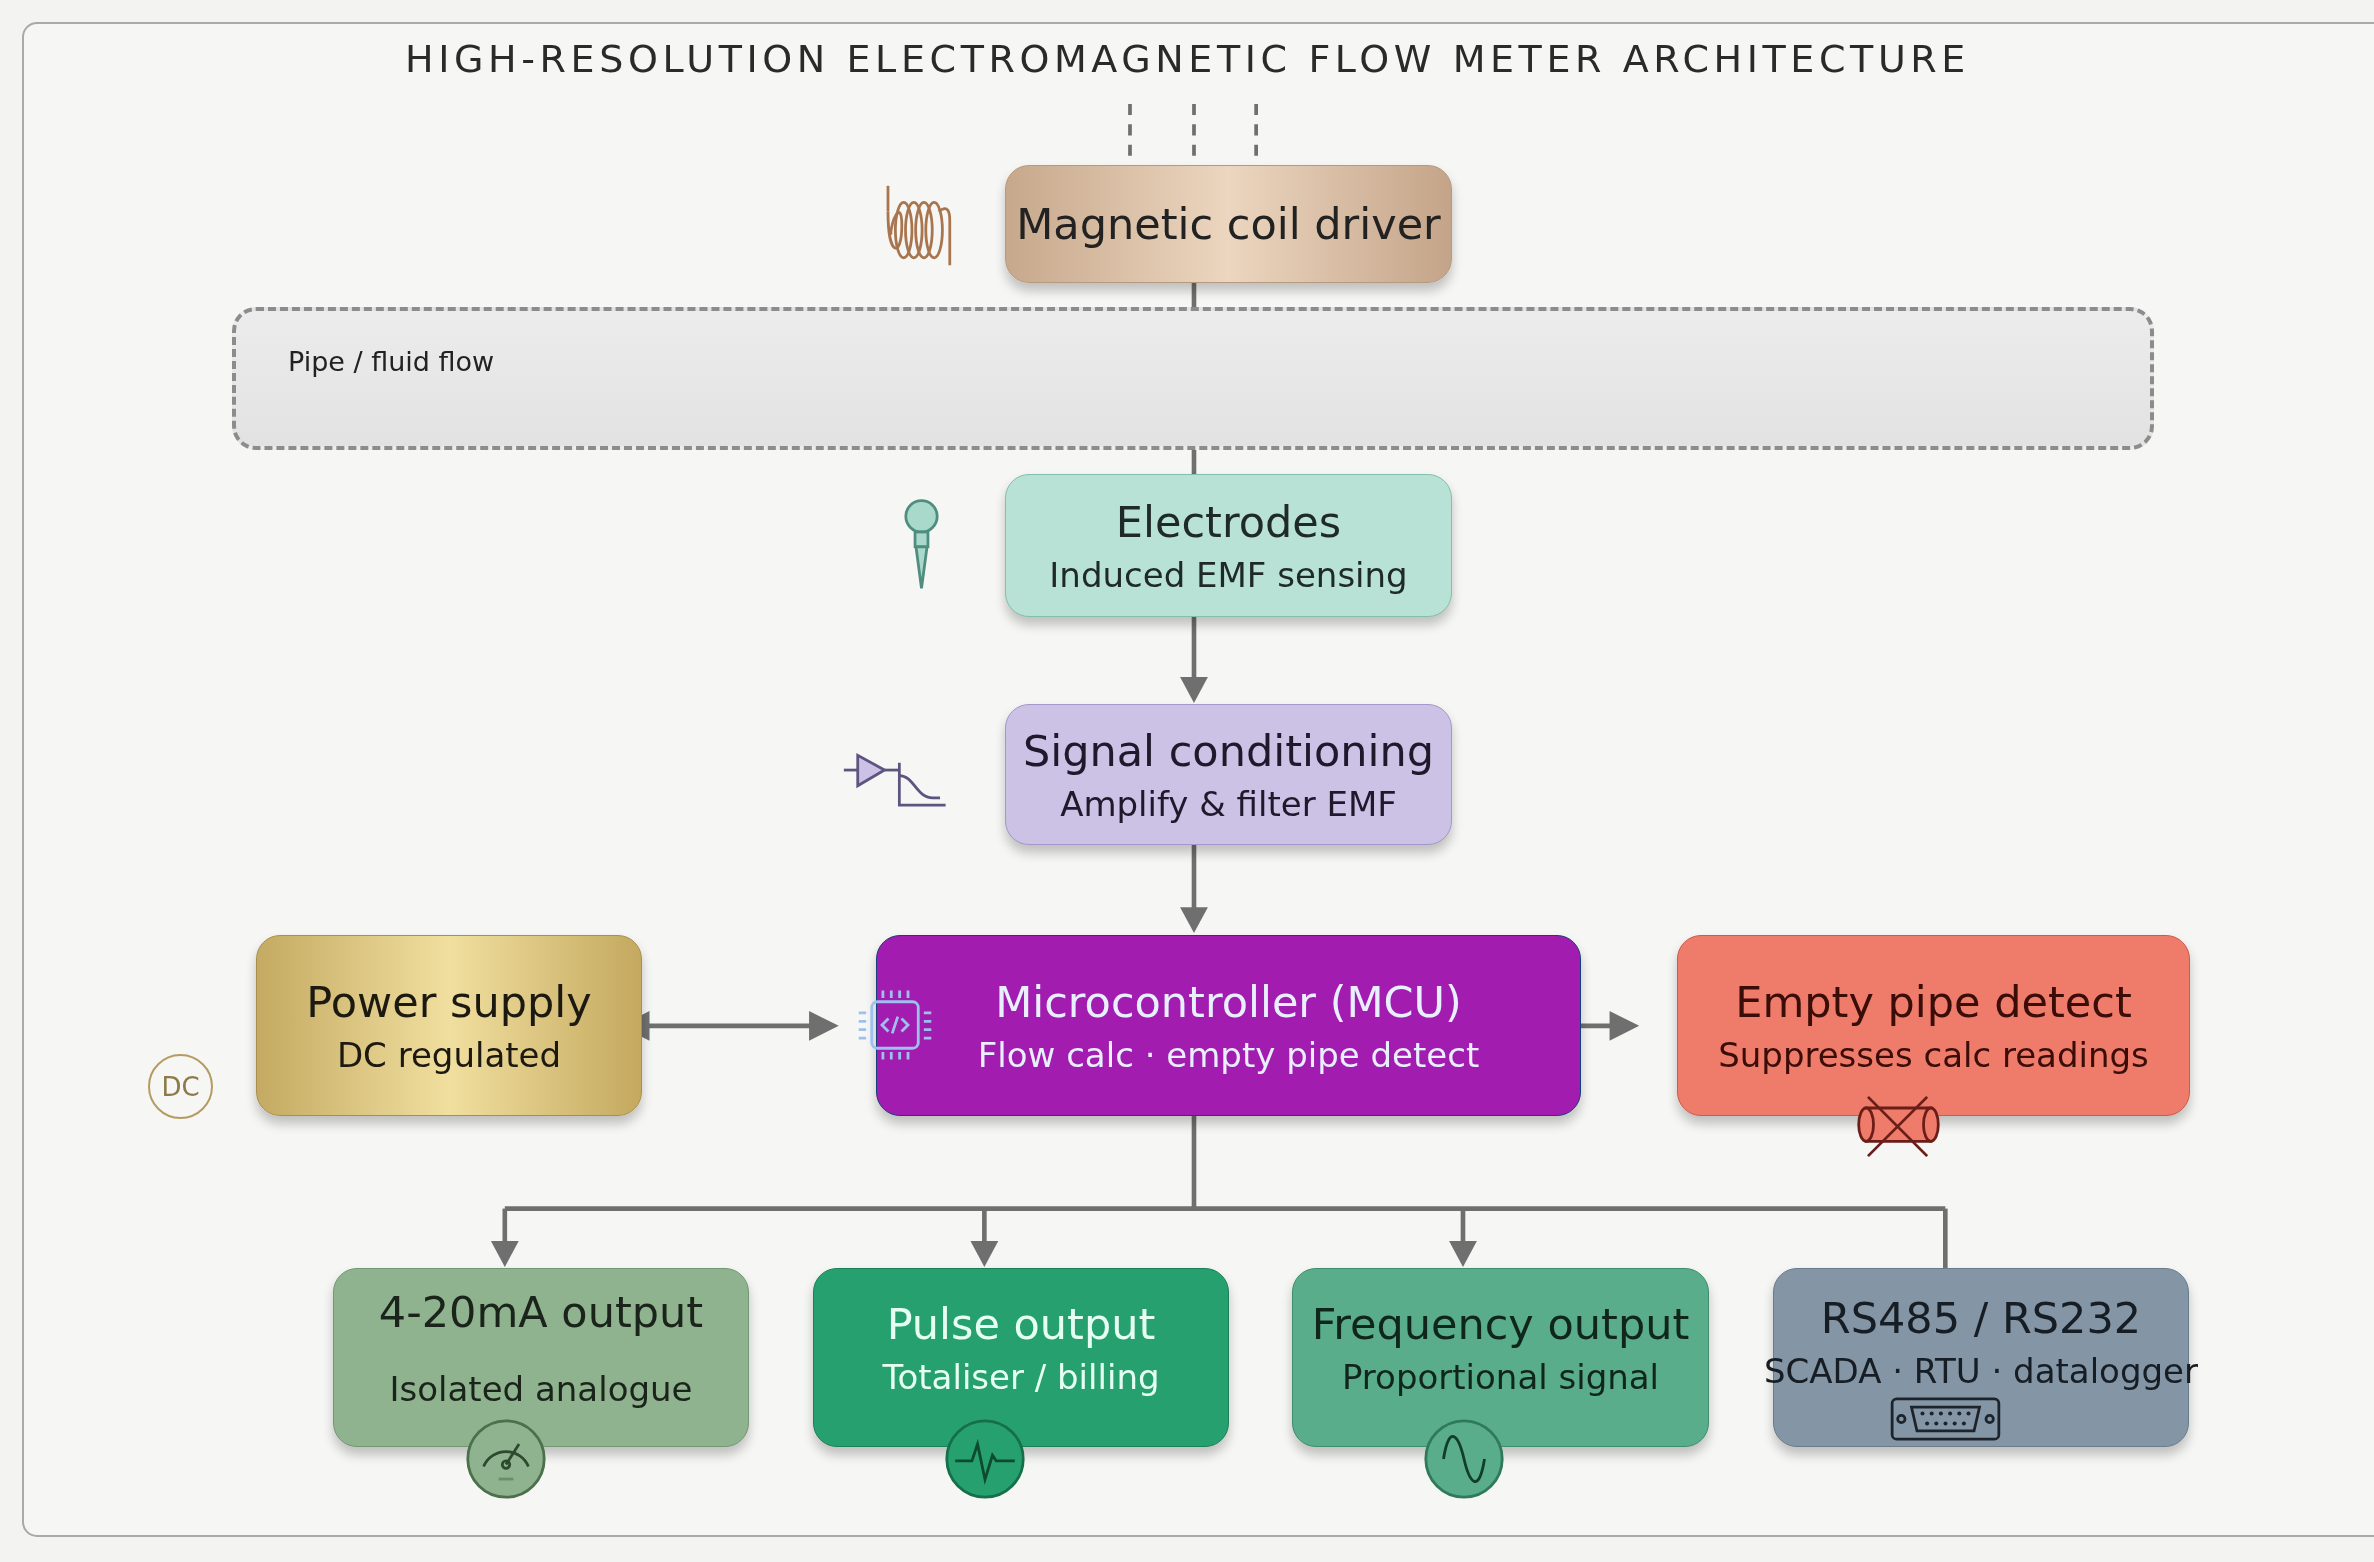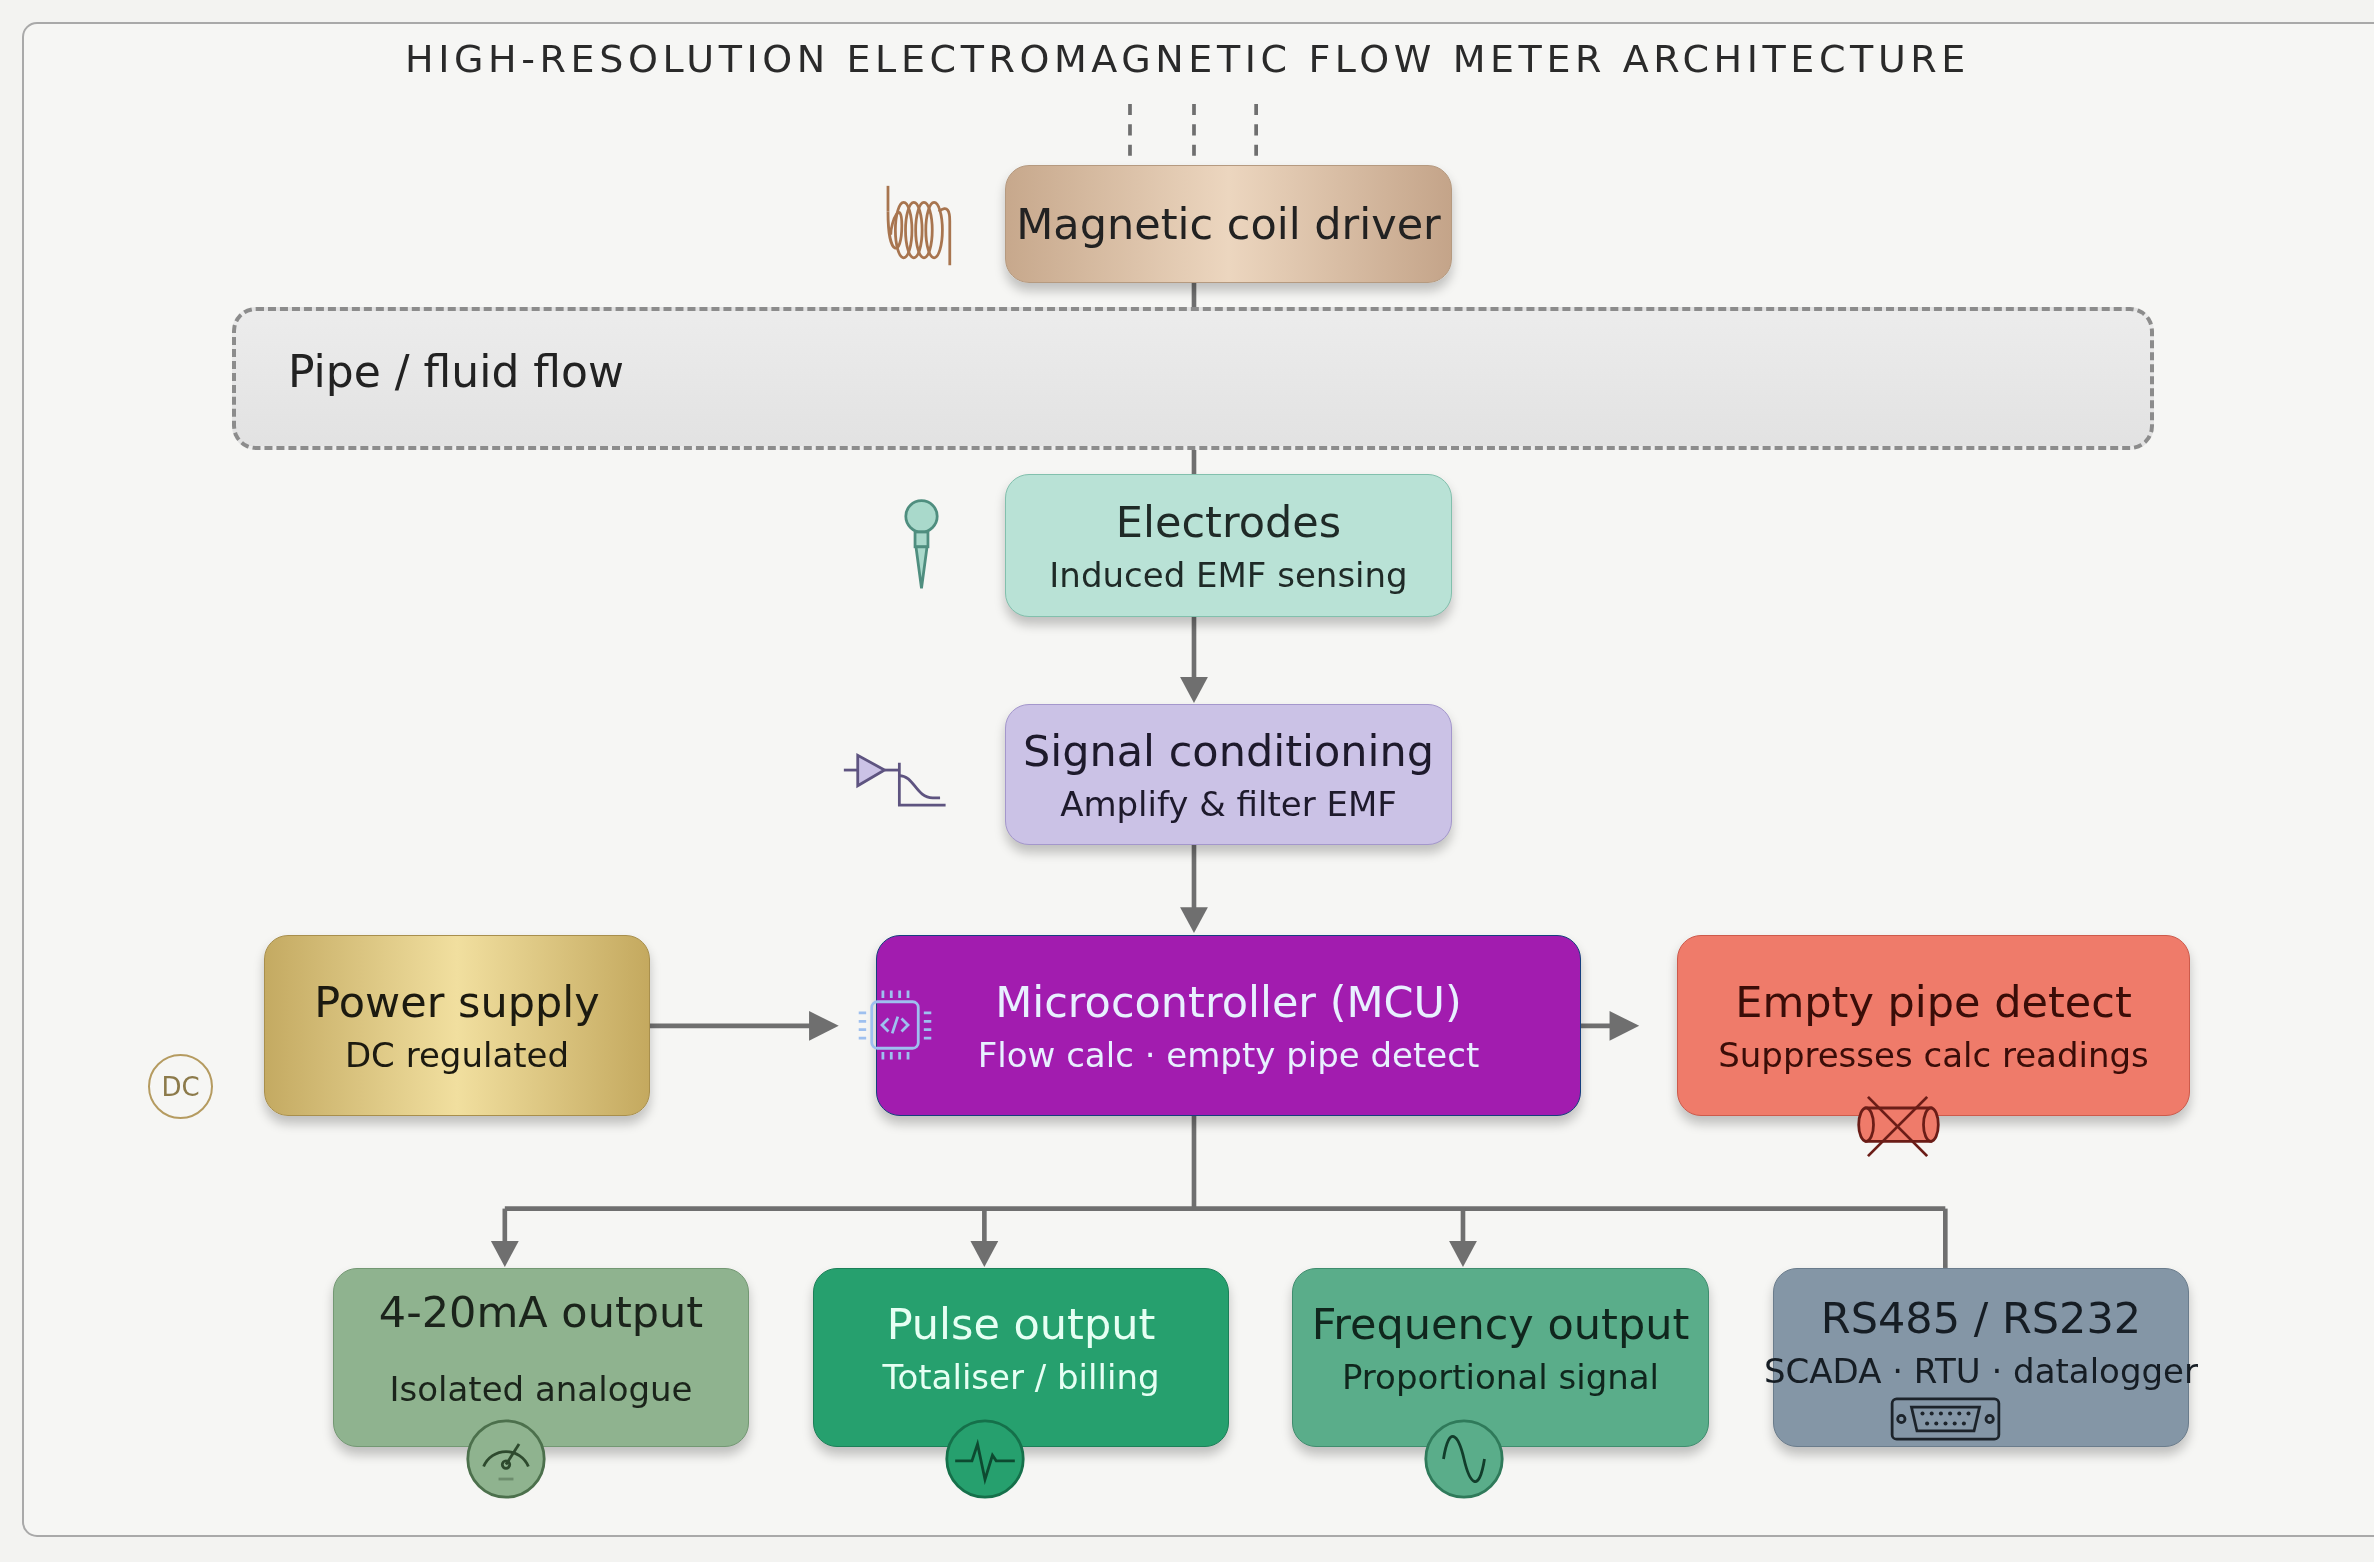--- a/index.html
+++ b/index.html
@@ -5,24 +5,24 @@
   html,body{margin:0;padding:0;}
   body{width:2375px;height:1562px;background:#f3f3f1;position:relative;overflow:hidden;font-family:"DejaVu Sans","Liberation Sans",sans-serif;}
   .frame{position:absolute;left:22px;top:22px;width:2375px;height:1515px;border:2.8px solid #a9a9a9;border-radius:15px;background:#f6f6f4;box-sizing:border-box;}
   .title{position:absolute;left:0;width:2375px;top:37px;text-align:center;font-size:38px;letter-spacing:4.6px;color:#2a2a2a;}
   svg.wires{position:absolute;left:0;top:0;}
   .box{position:absolute;box-sizing:border-box;border-radius:24px;display:flex;flex-direction:column;align-items:center;justify-content:center;text-align:center;box-shadow:0 7.4px 11px rgba(0,0,0,0.22);margin-left:36px;}
   .box .l1{font-size:43px;line-height:58px;white-space:nowrap;}
   .box .l2{font-size:34px;line-height:48px;white-space:nowrap;}
   .coil{left:969px;top:165px;width:447px;height:118px;background:linear-gradient(90deg,#c7a88c,#ecd6bf 50%,#c4a489);border:1.9px solid #b59a80;color:#222;}
   .pipe{position:absolute;left:232px;top:307px;width:1922px;height:143px;box-sizing:border-box;border:4.6px dashed #8c8c8c;border-radius:24px;background:linear-gradient(180deg,#ececec,#e2e2e2);}
-  .pipe span{position:absolute;left:52px;top:35px;font-size:44px;color:#222;}
+  .pipe span{position:absolute;left:52px;top:35px;font-size:27px;color:#222;}
   .elec{left:969px;top:474px;width:447px;height:143px;background:#b9e2d6;border:1.9px solid #82c0ad;color:#1f2a27;}
   .sig{left:969px;top:704px;width:447px;height:141px;background:#cbc2e6;border:1.9px solid #a497cc;color:#1e1a2c;}
-  .pwr{left:228px;top:935px;width:386px;height:181px;background:linear-gradient(90deg,#c4aa62,#f1df9f 50%,#c4a95f);border:1.9px solid #a88f4d;color:#1c1a10;}
+  .pwr{left:220px;top:935px;width:386px;height:181px;background:linear-gradient(90deg,#c4aa62,#f1df9f 50%,#c4a95f);border:1.9px solid #a88f4d;color:#1c1a10;}
   .mcu{left:840px;top:935px;width:705px;height:181px;background:#a21caf;border:1.9px solid #153f7e;color:#e8f0ff;}
   .empty{left:1641px;top:935px;width:513px;height:181px;background:#ef7b6a;border:1.9px solid #cd5a4b;color:#3a0d08;}
   .o1{left:297px;top:1268px;width:416px;height:179px;background:#8fb38f;border:1.9px solid #739873;color:#1b241b;gap:24px;}
   .o2{left:777px;top:1268px;width:416px;height:179px;background:#26a06e;border:1.9px solid #1b8058;color:#e6fff3;}
   .o3{left:1256px;top:1268px;width:417px;height:179px;background:#5aad8a;border:1.9px solid #3f8d6e;color:#10261d;}
   .o4{left:1737px;top:1268px;width:416px;height:179px;background:#8496a6;border:1.9px solid #6a7c8c;color:#161d24;}
   .o4 .l1{margin-top:-32px;}
   .o1 .l1,.o2 .l1,.o3 .l1{margin-top:-18.6px;}
   .icon{position:absolute;}
 </style>

